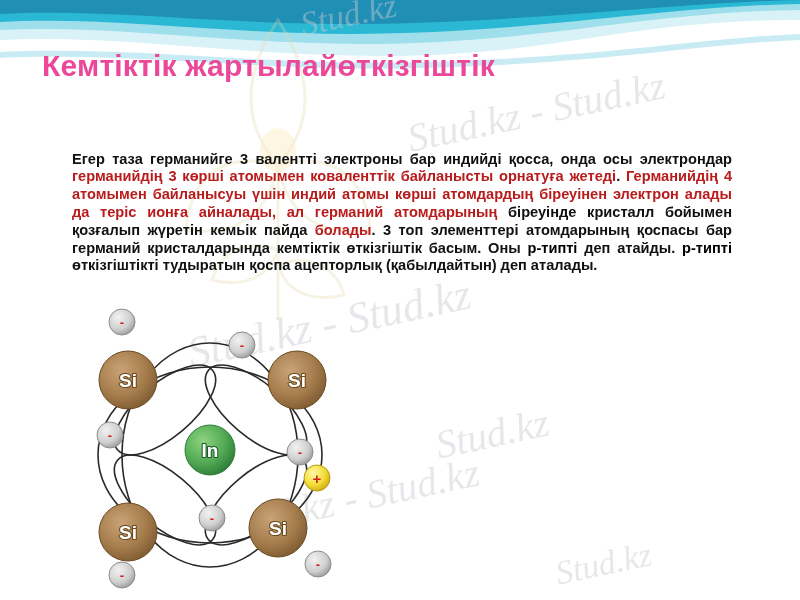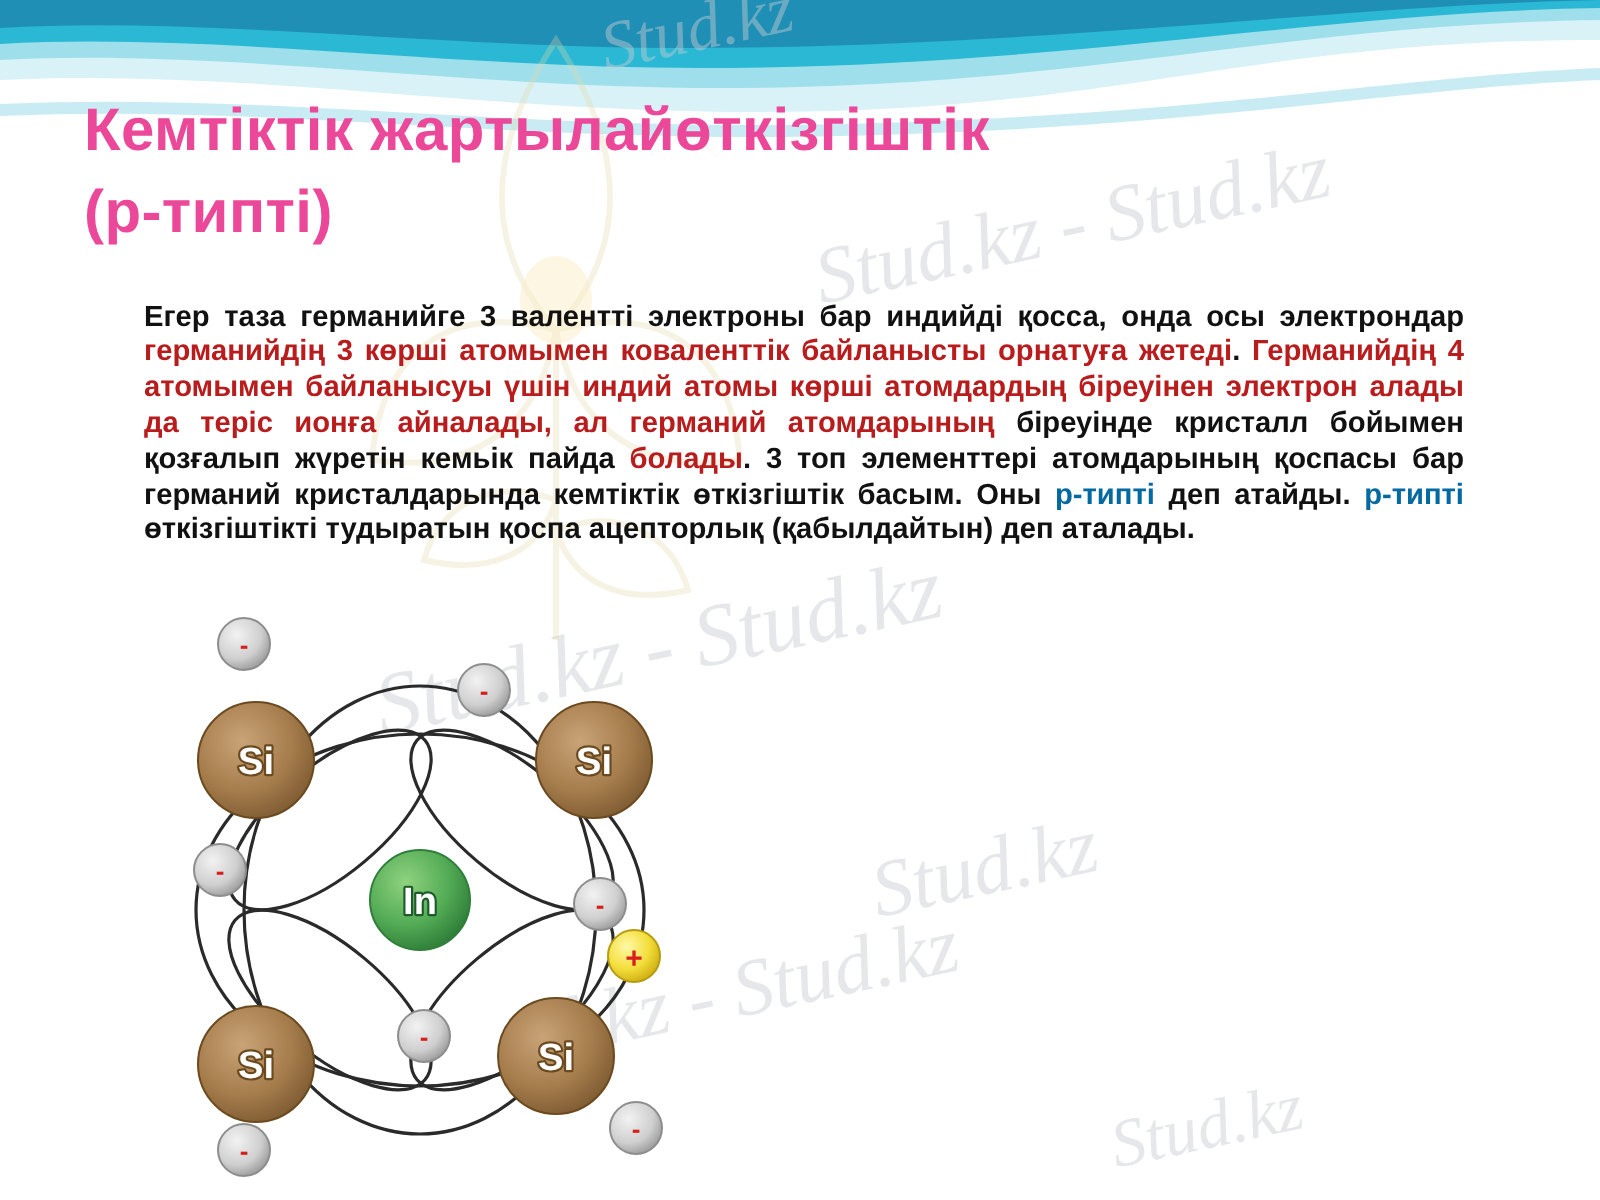--- a/index.html
+++ b/index.html
@@ -74,21 +74,21 @@
     left: 72px;
     top: 136px;
     width: 660px;
     font-size: 14.6px;
     font-weight: bold;
     color: #111111;
     line-height: 1.22;
     text-align: justify;
   }
   .hl-green { color: #b91c1c; }
-  .hl-red   { color: #0369a1; }
+  .hl-red   { color: #000000; }
 
   
   .diagram {
     position: absolute;
     left: 60px;
     top: 300px;
     width: 330px;
     height: 300px;
   }
   .diagram svg { display: block; }
@@ -161,21 +161,20 @@
       <path d="M128,265 C160,253 186,267 194,295 C160,303 136,291 128,265 Z"></path>
     </g>
     <g fill="#f0c64a" opacity="0.5">
       <ellipse cx="128" cy="150" rx="18" ry="22"></ellipse>
     </g>
   </svg>
 </div>
 
 <h1 class="title">
   <span>Кемтіктік жартылайөткізгіштік</span>
-  <span class="l2">(р-типті)</span>
 </h1>
 
 <p class="body-text">
   <span>Егер таза германийге 3 валентті электроны бар индийді қосса, онда осы электрондар </span><span class="hl-green">германийдің 3 көрші атомымен коваленттік байланысты орнатуға жетеді</span><span>. </span><span class="hl-green">Германийдің 4 атомымен байланысуы үшін индий атомы көрші атомдардың </span><span class="hl-green">біреуінен электрон алады да теріс ионға айналады, ал германий атомдарының</span><span> біреуінде  кристалл бойымен қозғалып жүретін кемьік пайда </span><span class="hl-green">болады</span><span>. 3 топ элементтері атомдарының қоспасы  бар германий кристалдарында кемтіктік өткізгіштік басым. Оны </span><span class="hl-red">р-типті</span><span> деп атайды. </span><span class="hl-red">р-типті</span><span> өткізгіштікті тудыратын қоспа ацепторлық (қабылдайтын) деп аталады.</span>
 </p>
 
 <div class="diagram">
   <svg width="330" height="300" viewBox="0 0 330 300" xmlns="http://www.w3.org/2000/svg">
     <defs>
       <radialGradient id="gradAtom" cx="38%" cy="34%" r="72%">

